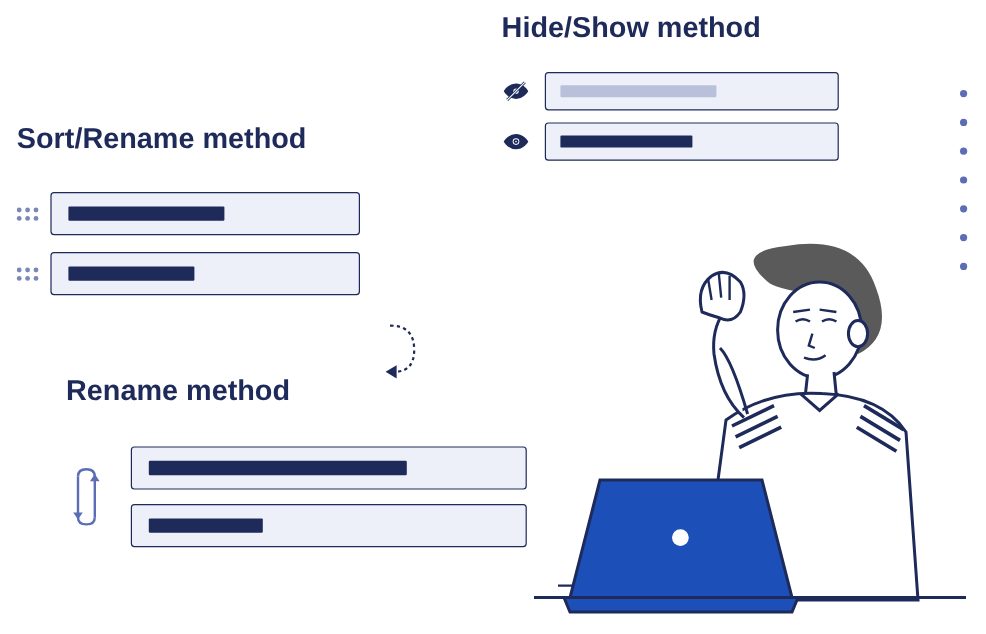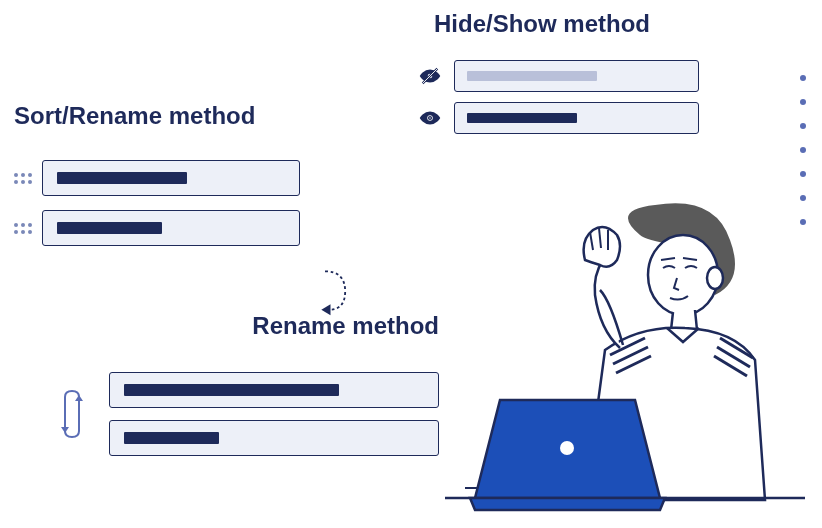--- a/index.html
+++ b/index.html
@@ -11,39 +11,39 @@
       position: relative;
       overflow: hidden;
     }
     .section-title {
       font-size: 24px;
       font-weight: 700;
       color: #1e2a5a;
     }
     
     .hideshow-section { position: absolute; top: 10px; left: 418px; }
-    .hideshow-title { margin-bottom: 22px; margin-left: 16px; }
+    .hideshow-title { margin-bottom: 22px; }
     .hs-row { display: flex; align-items: center; gap: 12px; margin-bottom: 10px; }
     .hs-icon { width: 24px; height: 24px; display: flex; align-items: center; justify-content: center; }
     .hs-field { width: 245px; height: 32px; background: #edf0f8; border: 1.5px solid #1e2a5a; border-radius: 3px; display: flex; align-items: center; padding: 0 12px; }
     .hs-bar-dim { width: 130px; height: 10px; background: #b9c0d9; border-radius: 1px; }
     .hs-bar { width: 110px; height: 10px; background: #1e2a5a; border-radius: 1px; }
     
     .sort-section { position: absolute; top: 102px; left: 14px; }
     .sort-title { margin-bottom: 30px; }
     .sort-row { display: flex; align-items: center; gap: 10px; margin-bottom: 14px; position: relative; }
     .drag-handle { width: 18px; display: grid; grid-template-columns: repeat(3, 4px); gap: 3px; }
     .drag-dot { width: 4px; height: 4px; background: #7a88b8; border-radius: 50%; }
     .sort-field { width: 258px; height: 36px; background: #edf0f8; border: 1.5px solid #1e2a5a; border-radius: 3px; display: flex; align-items: center; padding: 0 14px; }
     .sort-bar-1 { width: 130px; height: 12px; background: #1e2a5a; border-radius: 1px; }
     .sort-bar-2 { width: 105px; height: 12px; background: #1e2a5a; border-radius: 1px; }
     
     .swap-arrow { position: absolute; top: 162px; left: 302px; width: 40px; height: 55px; pointer-events: none; }
     
-    .rename-section { position: absolute; top: 312px; left: 55px; text-align: right; }
+    .rename-section { position: absolute; top: 312px; left: 55px; }
     .rename-title { margin-bottom: 32px; }
     .rename-rows { display: flex; align-items: center; gap: 20px; }
     .rename-icon { width: 34px; height: 58px; }
     .rename-fields { display: flex; flex-direction: column; gap: 12px; }
     .rename-field { width: 330px; height: 36px; background: #edf0f8; border: 1.5px solid #1e2a5a; border-radius: 3px; display: flex; align-items: center; padding: 0 14px; }
     .rename-bar-1 { width: 215px; height: 12px; background: #1e2a5a; border-radius: 1px; }
     .rename-bar-2 { width: 95px; height: 12px; background: #1e2a5a; border-radius: 1px; }
     
     .illustration { position: absolute; top: 200px; left: 445px; width: 360px; height: 330px; }
     

